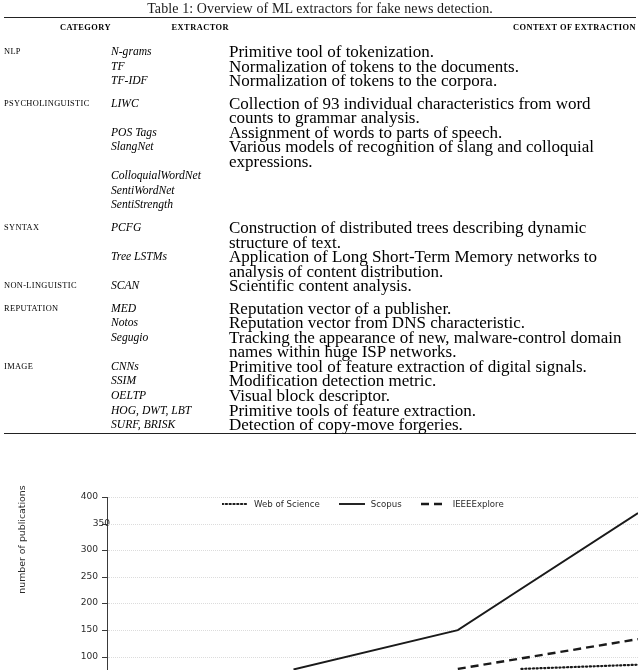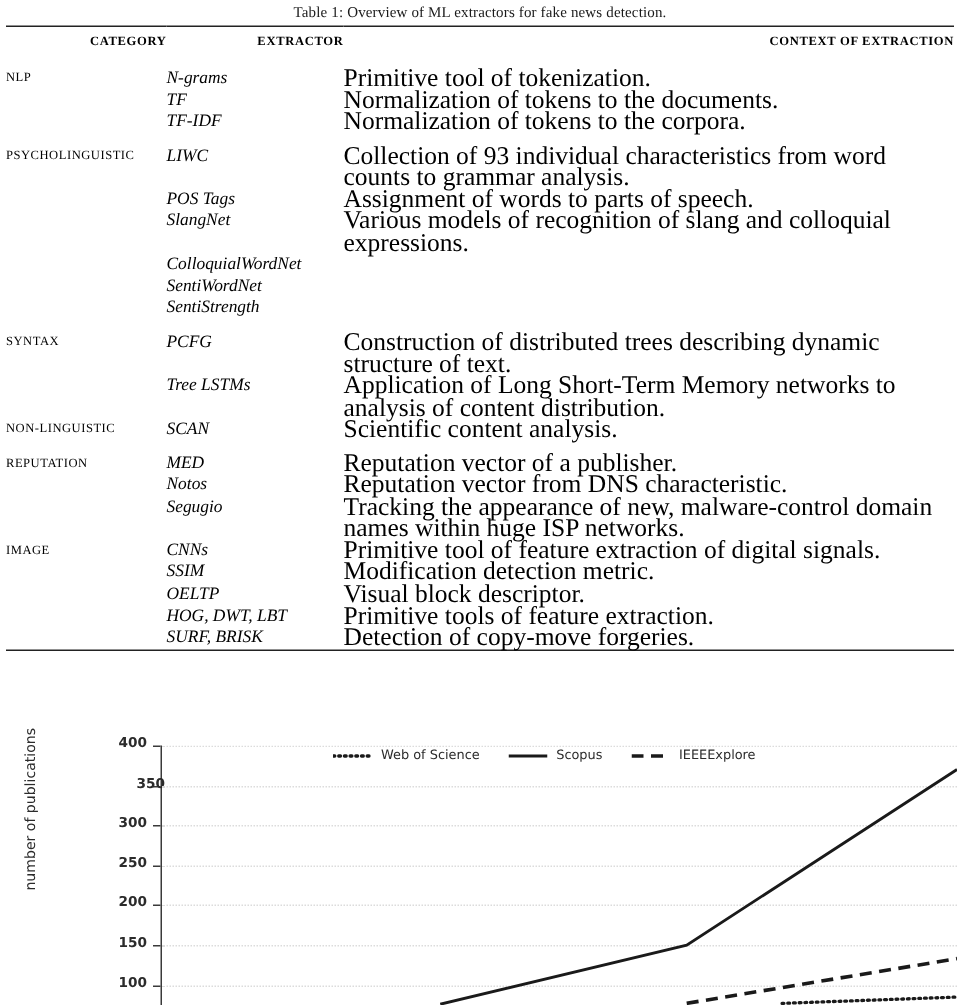--- a/index.html
+++ b/index.html
@@ -13,21 +13,21 @@
     overflow: hidden;
     font-family: "Liberation Serif", serif;
     color: #000;
     position: relative;
   }
 
   
   .caption {
     text-align: center;
     font-family: "Liberation Serif", serif;
-    font-size: 10px;
+    font-size: 14px;
     line-height: 12px;
     padding-top: 3px;
     color: #1a1a1a;
     letter-spacing: .1px;
   }
 
   
   .tbl-wrap {
     padding: 0 4px;
   }
@@ -126,21 +126,20 @@
   }
   .ytick-label {
     position: absolute;
     right: 0;
     width: 58px;
     text-align: right;
     font-family: "DejaVu Sans", sans-serif;
     font-size: 9.1px;
     color: #2b2b2b;
     transform: translateY(-6px);
-    font-weight: bold;
   }
   .ylabel {
     position: absolute;
     left: -44px;
     top: 56px;
     width: 130px;
     text-align: center;
     transform: rotate(-90deg);
     transform-origin: center center;
     font-family: "DejaVu Sans", sans-serif;

